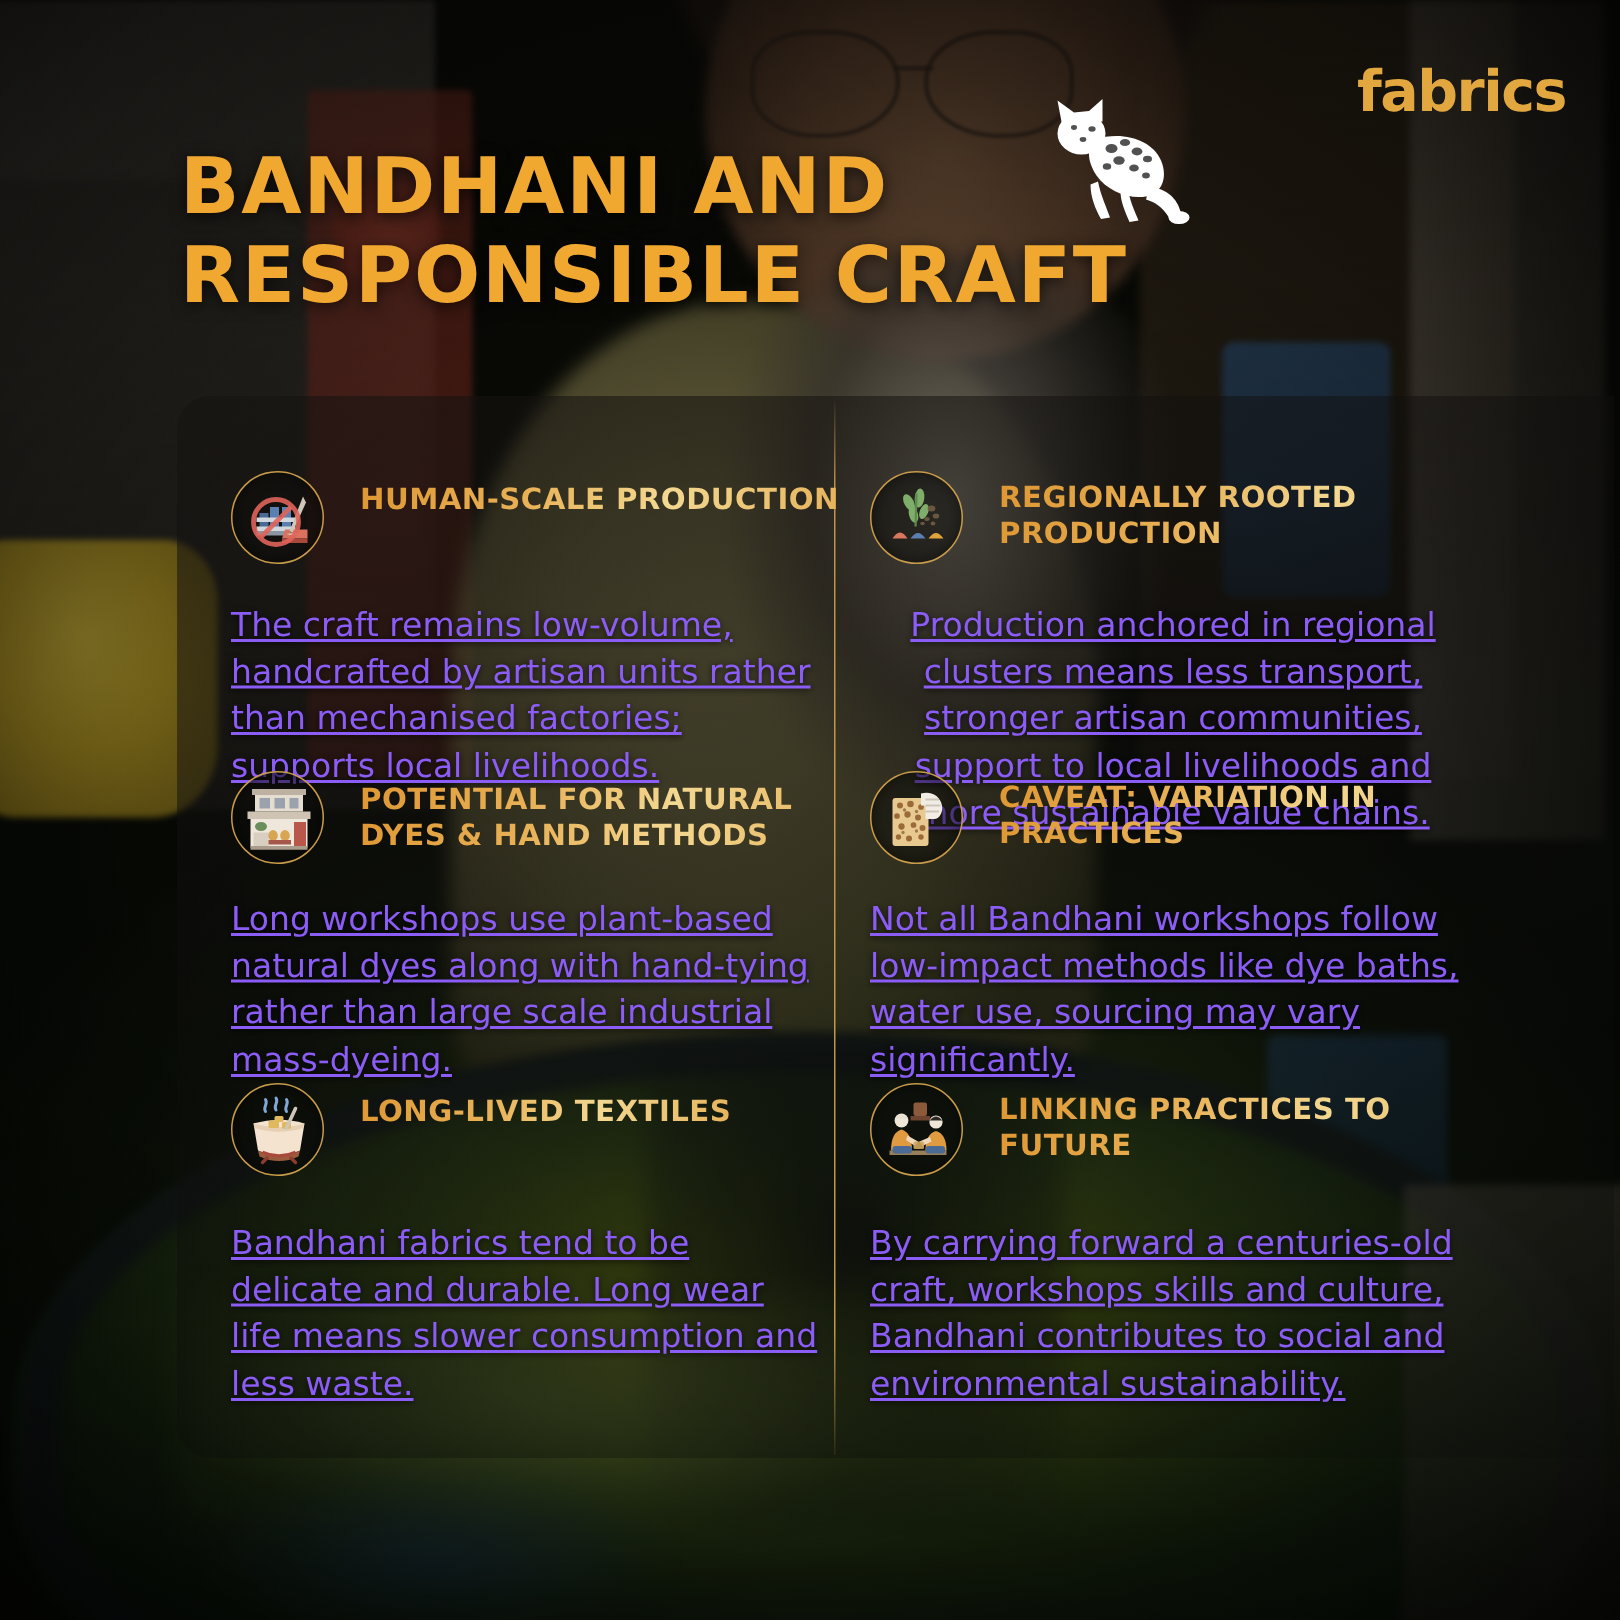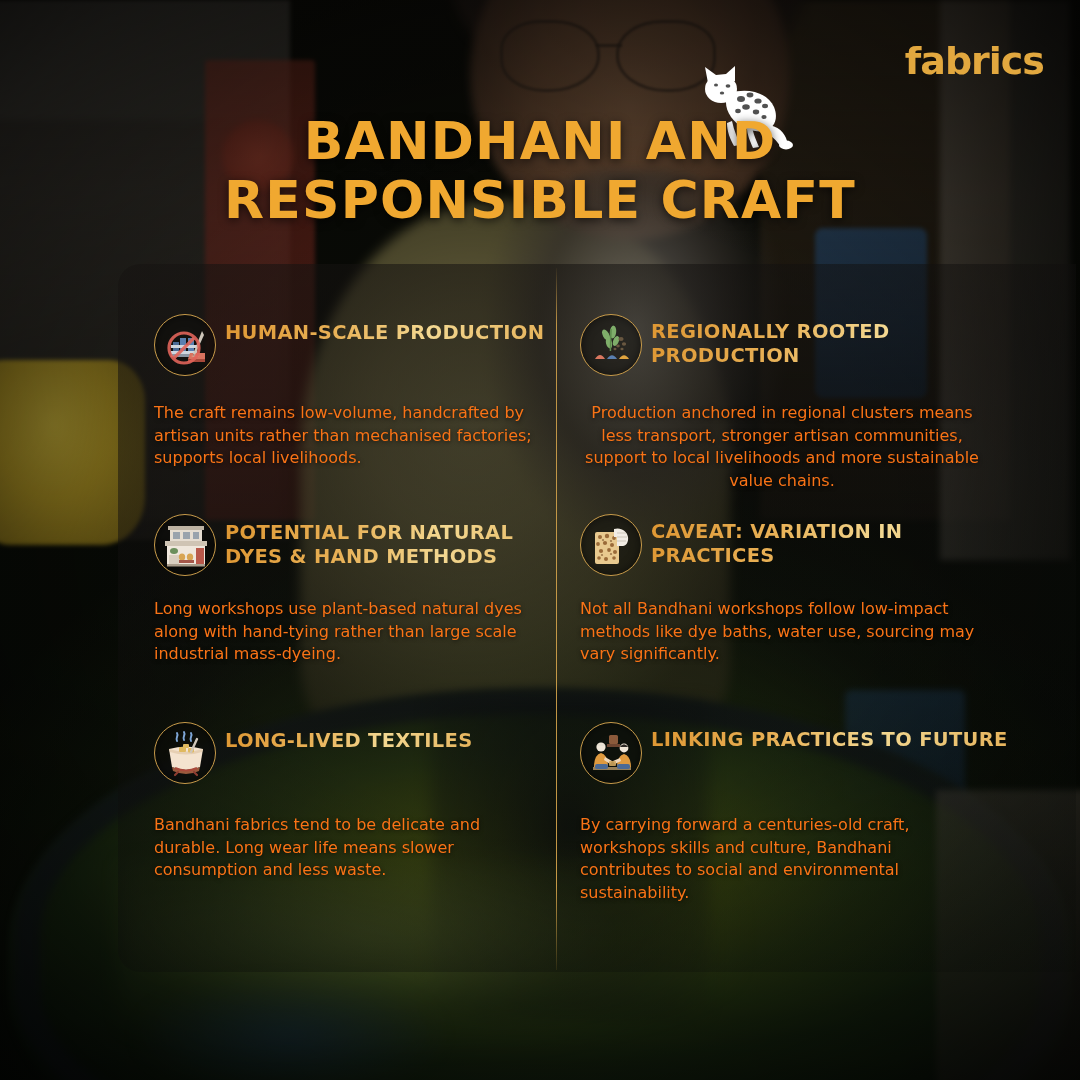--- a/index.html
+++ b/index.html
@@ -172,22 +172,22 @@
     z-index:6;
   }
 
   
   .cat{
     position:absolute; left:686px; top:55px; width:120px; height:100px; z-index:5;
   }
 
   
   .title{
-    position:absolute; left:0; right:0; top:112px;
-    text-align:center;
+    position:absolute; left:0; right:0; top:96px;
+    text-align:left;
     z-index:5;
     padding:0 120px;
   }
   .title-line{
     display:block;
     font-size:52px;
     font-weight:800;
     letter-spacing:1.2px;
     color:#F0A830;
     line-height:1.13;
@@ -215,21 +215,21 @@
     z-index:5;
   }
   .card{ position:absolute; }
   .card.col-l{ left:36px; width:410px; }
   .card.col-r{ left:462px; width:430px; }
   .card.row1{ top:50px; }
   .card.row2{ top:250px; }
   .card.row3{ top:458px; }
 
   .card-head{
-    display:flex; align-items:flex-start; gap:9px;
+    display:flex; align-items:flex-start; gap:24px;
   }
   .icon-circle{
     flex:0 0 auto;
     width:62px; height:62px; border-radius:50%;
     border:1.6px solid #C89B4A;
     background:rgba(12,10,9,.45);
     position:relative;
     overflow:hidden;
     box-shadow:0 0 10px rgba(0,0,0,.5) inset;
   }
@@ -243,26 +243,27 @@
     font-family:"DejaVu Sans", sans-serif;
     background:linear-gradient(100deg,#DE9733 0%, #E8B055 34%, #F3D891 64%, #E6B35B 100%);
     -webkit-background-clip:text;
     background-clip:text;
     color:transparent;
     -webkit-text-fill-color:transparent;
   }
   .card.col-r .card-title{ padding-top:6px; }
   .card-body{
     margin-top:22px;
-    font-size:16px;
+    font-size:22px;
     line-height:1.42;
-    color:#f97316;
+    color:#8b5cf6;
     font-family:"DejaVu Sans", sans-serif;
     text-shadow:0 1px 4px rgba(0,0,0,.7);
     max-width:392px;
+    text-decoration:underline;
   }
   .card.col-r .card-body{ max-width:404px; }
   .card.row1.col-l .card-body{ margin-top:26px; }
   .card.row1.col-r .card-body{ margin-top:26px;text-align:center; }
   .card.row3 .card-body{ margin-top:30px; }
 </style>
 </head>
 <body>
 
 <div class="bg-photo">

